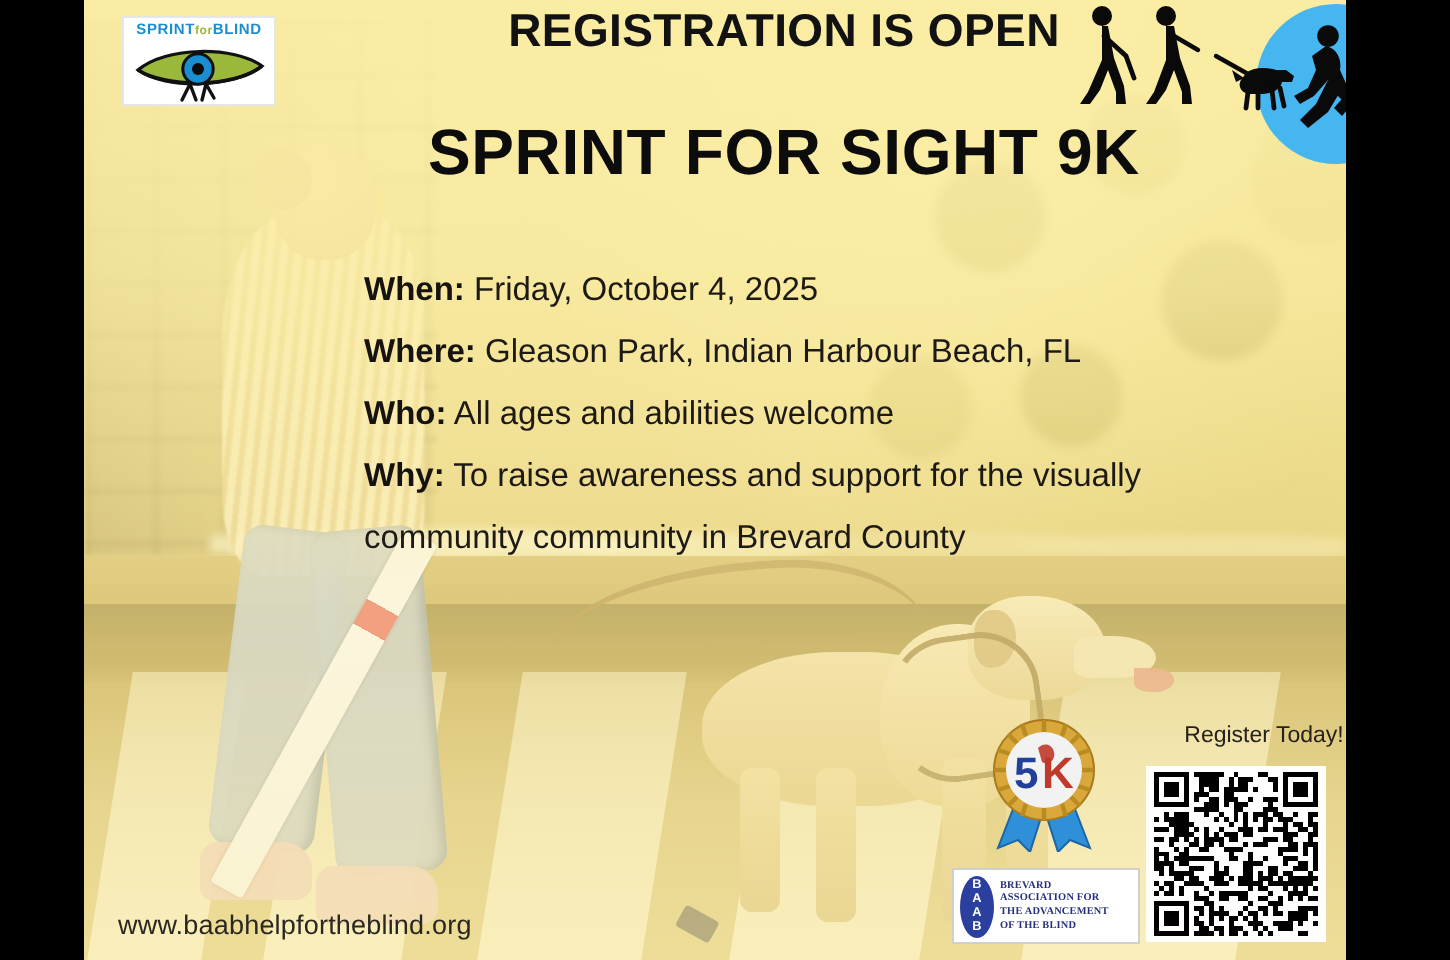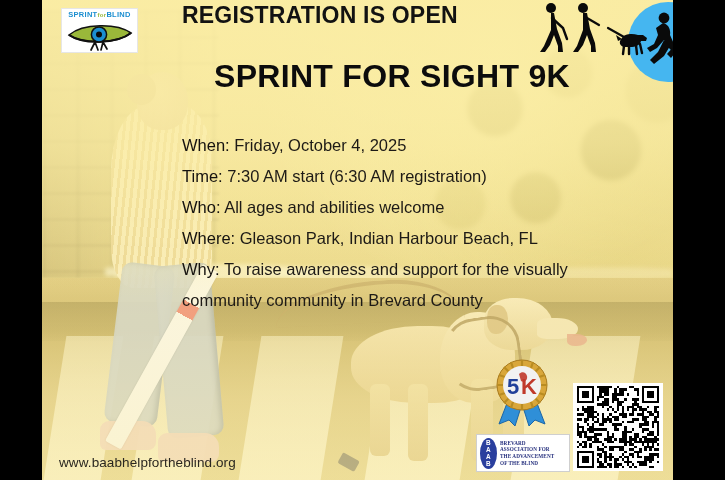--- a/index.html
+++ b/index.html
@@ -179,21 +179,21 @@
   }
   .logo-word{
     font-size:7.5px;font-weight:bold;letter-spacing:.3px;color:#1b8ed0;
     white-space:nowrap;line-height:1;
   }
   .logo-word .mid{color:#9ab83a;font-size:6px;}
   .logo-eye{position:relative;width:70px;height:32px;margin-top:1px;}
 
   
   .hdr1{
-    position:absolute;left:140px;top:3px;width:420px;
+    position:absolute;left:140px;top:3px;width:420px;text-align:center;
     font-size:23px;font-weight:bold;color:#121212;letter-spacing:.2px;
     line-height:1.1;
   }
   .hdr2{
     position:absolute;left:140px;top:36px;width:420px;text-align:center;
     font-size:14px;font-weight:400;color:#3a3630;line-height:1.1;
   }
   .hdr3{
     position:absolute;left:100px;top:58px;width:500px;text-align:center;
     font-size:32px;font-weight:bold;color:#0c0c0c;letter-spacing:.3px;
@@ -208,21 +208,21 @@
   }
   .blue-circle svg{position:absolute;inset:0;}
 
   
   .details{
     position:absolute;left:140px;top:130px;width:470px;
     font-size:16.5px;color:#1d1a16;line-height:31px;
   }
   .details .row{white-space:nowrap;}
   .details .row.wrap{white-space:normal;}
-  .details b{font-weight:normal;color:#15120f;}
+  .details b{font-weight:bold;color:#15120f;}
 
   
   .site-url{
     position:absolute;left:17px;top:455px;
     font-size:13.5px;color:#2a2720;letter-spacing:.1px;
   }
 
   
   .medal{position:absolute;left:449px;top:358px;width:62px;height:68px;}
 
@@ -356,23 +356,22 @@
             <path d="M36 38 L30 50 L22 58 L26 62 L36 54 L42 44 Z"></path>
             <circle cx="54" cy="24" r="5"></circle>
             <path d="M53 29 C58 30, 61 34, 60 40 L66 47 L70 56 L65 58 L60 49 L54 43 L48 50 L43 56 L39 52 L46 44 L49 36 Z"></path>
             <path d="M54 43 L50 55 L45 64 L50 67 L57 57 L60 47 Z"></path>
           </g>
         </svg>
       </div>
 
       <div class="details" id="details">
           <div class="row"><b>When:</b><span> Friday, October 4, 2025</span></div>
-          <div class="row"><b>Time:</b><span> 7:30 AM start (6:30 AM registration)</span></div>
+          <div class="row"><b>Where:</b><span> Gleason Park, Indian Harbour Beach, FL</span></div>
           <div class="row"><b>Who:</b><span> All ages and abilities welcome</span></div>
-          <div class="row"><b>Where:</b><span> Gleason Park, Indian Harbour Beach, FL</span></div>
           <div class="row wrap"><b>Why:</b><span> To raise awareness and support for the visually community community in Brevard County</span></div>
         </div>
 
       <svg class="medal" viewBox="0 0 62 68">
         <path d="M18 40 L8 66 L18 62 L24 68 L31 46 Z" fill="#2f8fd8" stroke="#1c66a6" stroke-width="1"></path>
         <path d="M44 40 L54 66 L44 62 L38 68 L31 46 Z" fill="#2f8fd8" stroke="#1c66a6" stroke-width="1"></path>
         <circle cx="31" cy="27" r="25" fill="#d9a73a"></circle>
         <circle cx="31" cy="27" r="25" fill="none" stroke="#a8791d" stroke-width="1"></circle>
         <g stroke="#b98c22" stroke-width="2.2">
           <path d="M31 2 L31 9 M31 45 L31 52 M6 27 L13 27 M49 27 L56 27
@@ -396,20 +395,21 @@
             <div>B</div>
           </div>
         <div class="baab-txt" id="baab-txt">
             <div>BREVARD</div>
             <div>ASSOCIATION FOR</div>
             <div>THE ADVANCEMENT</div>
             <div>OF THE BLIND</div>
           </div>
       </div>
 
+      <div class="reg-label">Register Today!</div>
       <div class="qr-wrap">
         <svg class="qr" id="qr" viewBox="0 0 33 33" shape-rendering="crispEdges">
             <rect width="33" height="33" fill="#fff"></rect>
             <path d="M0 0h1v1h-1zM1 0h1v1h-1zM2 0h1v1h-1zM3 0h1v1h-1zM4 0h1v1h-1zM5 0h1v1h-1zM6 0h1v1h-1zM8 0h1v1h-1zM9 0h1v1h-1zM10 0h1v1h-1zM11 0h1v1h-1zM12 0h1v1h-1zM13 0h1v1h-1zM16 0h1v1h-1zM21 0h1v1h-1zM22 0h1v1h-1zM26 0h1v1h-1zM27 0h1v1h-1zM28 0h1v1h-1zM29 0h1v1h-1zM30 0h1v1h-1zM31 0h1v1h-1zM32 0h1v1h-1zM0 1h1v1h-1zM6 1h1v1h-1zM9 1h1v1h-1zM10 1h1v1h-1zM11 1h1v1h-1zM12 1h1v1h-1zM15 1h1v1h-1zM17 1h1v1h-1zM18 1h1v1h-1zM19 1h1v1h-1zM23 1h1v1h-1zM24 1h1v1h-1zM26 1h1v1h-1zM32 1h1v1h-1zM0 2h1v1h-1zM2 2h1v1h-1zM3 2h1v1h-1zM4 2h1v1h-1zM6 2h1v1h-1zM9 2h1v1h-1zM10 2h1v1h-1zM11 2h1v1h-1zM12 2h1v1h-1zM15 2h1v1h-1zM17 2h1v1h-1zM18 2h1v1h-1zM24 2h1v1h-1zM26 2h1v1h-1zM28 2h1v1h-1zM29 2h1v1h-1zM30 2h1v1h-1zM32 2h1v1h-1zM0 3h1v1h-1zM2 3h1v1h-1zM3 3h1v1h-1zM4 3h1v1h-1zM6 3h1v1h-1zM9 3h1v1h-1zM11 3h1v1h-1zM12 3h1v1h-1zM14 3h1v1h-1zM15 3h1v1h-1zM16 3h1v1h-1zM17 3h1v1h-1zM18 3h1v1h-1zM20 3h1v1h-1zM24 3h1v1h-1zM26 3h1v1h-1zM28 3h1v1h-1zM29 3h1v1h-1zM30 3h1v1h-1zM32 3h1v1h-1zM0 4h1v1h-1zM2 4h1v1h-1zM3 4h1v1h-1zM4 4h1v1h-1zM6 4h1v1h-1zM8 4h1v1h-1zM9 4h1v1h-1zM10 4h1v1h-1zM14 4h1v1h-1zM15 4h1v1h-1zM26 4h1v1h-1zM28 4h1v1h-1zM29 4h1v1h-1zM30 4h1v1h-1zM32 4h1v1h-1zM0 5h1v1h-1zM6 5h1v1h-1zM8 5h1v1h-1zM11 5h1v1h-1zM12 5h1v1h-1zM14 5h1v1h-1zM15 5h1v1h-1zM16 5h1v1h-1zM19 5h1v1h-1zM22 5h1v1h-1zM23 5h1v1h-1zM24 5h1v1h-1zM26 5h1v1h-1zM32 5h1v1h-1zM0 6h1v1h-1zM1 6h1v1h-1zM2 6h1v1h-1zM3 6h1v1h-1zM4 6h1v1h-1zM5 6h1v1h-1zM6 6h1v1h-1zM10 6h1v1h-1zM11 6h1v1h-1zM12 6h1v1h-1zM14 6h1v1h-1zM16 6h1v1h-1zM17 6h1v1h-1zM18 6h1v1h-1zM23 6h1v1h-1zM26 6h1v1h-1zM27 6h1v1h-1zM28 6h1v1h-1zM29 6h1v1h-1zM30 6h1v1h-1zM31 6h1v1h-1zM32 6h1v1h-1zM8 7h1v1h-1zM9 7h1v1h-1zM10 7h1v1h-1zM11 7h1v1h-1zM12 7h1v1h-1zM16 7h1v1h-1zM17 7h1v1h-1zM22 7h1v1h-1zM23 7h1v1h-1zM24 7h1v1h-1zM2 8h1v1h-1zM4 8h1v1h-1zM5 8h1v1h-1zM6 8h1v1h-1zM10 8h1v1h-1zM13 8h1v1h-1zM16 8h1v1h-1zM18 8h1v1h-1zM20 8h1v1h-1zM21 8h1v1h-1zM22 8h1v1h-1zM24 8h1v1h-1zM25 8h1v1h-1zM28 8h1v1h-1zM31 8h1v1h-1zM32 8h1v1h-1zM0 9h1v1h-1zM2 9h1v1h-1zM3 9h1v1h-1zM4 9h1v1h-1zM5 9h1v1h-1zM6 9h1v1h-1zM12 9h1v1h-1zM14 9h1v1h-1zM16 9h1v1h-1zM18 9h1v1h-1zM20 9h1v1h-1zM22 9h1v1h-1zM23 9h1v1h-1zM25 9h1v1h-1zM26 9h1v1h-1zM27 9h1v1h-1zM31 9h1v1h-1zM3 10h1v1h-1zM4 10h1v1h-1zM5 10h1v1h-1zM6 10h1v1h-1zM7 10h1v1h-1zM15 10h1v1h-1zM18 10h1v1h-1zM22 10h1v1h-1zM26 10h1v1h-1zM28 10h1v1h-1zM29 10h1v1h-1zM31 10h1v1h-1zM32 10h1v1h-1zM0 11h1v1h-1zM1 11h1v1h-1zM2 11h1v1h-1zM4 11h1v1h-1zM5 11h1v1h-1zM6 11h1v1h-1zM8 11h1v1h-1zM10 11h1v1h-1zM13 11h1v1h-1zM17 11h1v1h-1zM18 11h1v1h-1zM19 11h1v1h-1zM21 11h1v1h-1zM22 11h1v1h-1zM24 11h1v1h-1zM25 11h1v1h-1zM26 11h1v1h-1zM29 11h1v1h-1zM30 11h1v1h-1zM32 11h1v1h-1zM4 12h1v1h-1zM5 12h1v1h-1zM6 12h1v1h-1zM7 12h1v1h-1zM10 12h1v1h-1zM12 12h1v1h-1zM14 12h1v1h-1zM15 12h1v1h-1zM16 12h1v1h-1zM18 12h1v1h-1zM19 12h1v1h-1zM26 12h1v1h-1zM27 12h1v1h-1zM28 12h1v1h-1zM31 12h1v1h-1zM32 12h1v1h-1zM0 13h1v1h-1zM1 13h1v1h-1zM3 13h1v1h-1zM4 13h1v1h-1zM6 13h1v1h-1zM8 13h1v1h-1zM10 13h1v1h-1zM11 13h1v1h-1zM12 13h1v1h-1zM13 13h1v1h-1zM15 13h1v1h-1zM16 13h1v1h-1zM22 13h1v1h-1zM23 13h1v1h-1zM24 13h1v1h-1zM26 13h1v1h-1zM27 13h1v1h-1zM31 13h1v1h-1zM3 14h1v1h-1zM7 14h1v1h-1zM8 14h1v1h-1zM10 14h1v1h-1zM11 14h1v1h-1zM13 14h1v1h-1zM18 14h1v1h-1zM20 14h1v1h-1zM21 14h1v1h-1zM22 14h1v1h-1zM27 14h1v1h-1zM28 14h1v1h-1zM30 14h1v1h-1zM31 14h1v1h-1zM32 14h1v1h-1zM0 15h1v1h-1zM4 15h1v1h-1zM6 15h1v1h-1zM9 15h1v1h-1zM10 15h1v1h-1zM14 15h1v1h-1zM15 15h1v1h-1zM16 15h1v1h-1zM17 15h1v1h-1zM25 15h1v1h-1zM26 15h1v1h-1zM27 15h1v1h-1zM28 15h1v1h-1zM30 15h1v1h-1zM32 15h1v1h-1zM0 16h1v1h-1zM1 16h1v1h-1zM2 16h1v1h-1zM5 16h1v1h-1zM6 16h1v1h-1zM15 16h1v1h-1zM19 16h1v1h-1zM25 16h1v1h-1zM30 16h1v1h-1zM32 16h1v1h-1zM0 17h1v1h-1zM2 17h1v1h-1zM4 17h1v1h-1zM5 17h1v1h-1zM6 17h1v1h-1zM7 17h1v1h-1zM8 17h1v1h-1zM9 17h1v1h-1zM10 17h1v1h-1zM11 17h1v1h-1zM15 17h1v1h-1zM16 17h1v1h-1zM19 17h1v1h-1zM22 17h1v1h-1zM26 17h1v1h-1zM27 17h1v1h-1zM28 17h1v1h-1zM32 17h1v1h-1zM0 18h1v1h-1zM1 18h1v1h-1zM2 18h1v1h-1zM3 18h1v1h-1zM5 18h1v1h-1zM6 18h1v1h-1zM12 18h1v1h-1zM18 18h1v1h-1zM19 18h1v1h-1zM20 18h1v1h-1zM21 18h1v1h-1zM26 18h1v1h-1zM29 18h1v1h-1zM30 18h1v1h-1zM32 18h1v1h-1zM0 19h1v1h-1zM1 19h1v1h-1zM3 19h1v1h-1zM7 19h1v1h-1zM8 19h1v1h-1zM9 19h1v1h-1zM12 19h1v1h-1zM14 19h1v1h-1zM18 19h1v1h-1zM19 19h1v1h-1zM23 19h1v1h-1zM24 19h1v1h-1zM28 19h1v1h-1zM29 19h1v1h-1zM30 19h1v1h-1zM32 19h1v1h-1zM1 20h1v1h-1zM3 20h1v1h-1zM4 20h1v1h-1zM5 20h1v1h-1zM6 20h1v1h-1zM7 20h1v1h-1zM12 20h1v1h-1zM13 20h1v1h-1zM14 20h1v1h-1zM18 20h1v1h-1zM19 20h1v1h-1zM21 20h1v1h-1zM23 20h1v1h-1zM24 20h1v1h-1zM26 20h1v1h-1zM27 20h1v1h-1zM31 20h1v1h-1zM4 21h1v1h-1zM5 21h1v1h-1zM7 21h1v1h-1zM8 21h1v1h-1zM11 21h1v1h-1zM12 21h1v1h-1zM13 21h1v1h-1zM15 21h1v1h-1zM17 21h1v1h-1zM18 21h1v1h-1zM19 21h1v1h-1zM21 21h1v1h-1zM22 21h1v1h-1zM23 21h1v1h-1zM25 21h1v1h-1zM27 21h1v1h-1zM28 21h1v1h-1zM29 21h1v1h-1zM30 21h1v1h-1zM31 21h1v1h-1zM32 21h1v1h-1zM0 22h1v1h-1zM2 22h1v1h-1zM3 22h1v1h-1zM6 22h1v1h-1zM7 22h1v1h-1zM8 22h1v1h-1zM9 22h1v1h-1zM12 22h1v1h-1zM13 22h1v1h-1zM14 22h1v1h-1zM17 22h1v1h-1zM18 22h1v1h-1zM19 22h1v1h-1zM20 22h1v1h-1zM21 22h1v1h-1zM23 22h1v1h-1zM24 22h1v1h-1zM25 22h1v1h-1zM26 22h1v1h-1zM27 22h1v1h-1zM28 22h1v1h-1zM29 22h1v1h-1zM30 22h1v1h-1zM31 22h1v1h-1zM1 23h1v1h-1zM3 23h1v1h-1zM5 23h1v1h-1zM10 23h1v1h-1zM19 23h1v1h-1zM21 23h1v1h-1zM22 23h1v1h-1zM26 23h1v1h-1zM28 23h1v1h-1zM30 23h1v1h-1zM32 23h1v1h-1zM0 24h1v1h-1zM2 24h1v1h-1zM3 24h1v1h-1zM5 24h1v1h-1zM8 24h1v1h-1zM11 24h1v1h-1zM13 24h1v1h-1zM14 24h1v1h-1zM15 24h1v1h-1zM16 24h1v1h-1zM17 24h1v1h-1zM18 24h1v1h-1zM23 24h1v1h-1zM27 24h1v1h-1zM28 24h1v1h-1zM29 24h1v1h-1zM30 24h1v1h-1zM8 25h1v1h-1zM9 25h1v1h-1zM10 25h1v1h-1zM13 25h1v1h-1zM14 25h1v1h-1zM17 25h1v1h-1zM18 25h1v1h-1zM21 25h1v1h-1zM22 25h1v1h-1zM25 25h1v1h-1zM27 25h1v1h-1zM29 25h1v1h-1zM31 25h1v1h-1zM32 25h1v1h-1zM0 26h1v1h-1zM1 26h1v1h-1zM2 26h1v1h-1zM3 26h1v1h-1zM4 26h1v1h-1zM5 26h1v1h-1zM6 26h1v1h-1zM10 26h1v1h-1zM11 26h1v1h-1zM19 26h1v1h-1zM23 26h1v1h-1zM24 26h1v1h-1zM25 26h1v1h-1zM0 27h1v1h-1zM6 27h1v1h-1zM8 27h1v1h-1zM9 27h1v1h-1zM11 27h1v1h-1zM13 27h1v1h-1zM18 27h1v1h-1zM21 27h1v1h-1zM22 27h1v1h-1zM24 27h1v1h-1zM29 27h1v1h-1zM30 27h1v1h-1zM31 27h1v1h-1zM32 27h1v1h-1zM0 28h1v1h-1zM2 28h1v1h-1zM3 28h1v1h-1zM4 28h1v1h-1zM6 28h1v1h-1zM9 28h1v1h-1zM11 28h1v1h-1zM12 28h1v1h-1zM13 28h1v1h-1zM14 28h1v1h-1zM17 28h1v1h-1zM19 28h1v1h-1zM20 28h1v1h-1zM22 28h1v1h-1zM24 28h1v1h-1zM25 28h1v1h-1zM27 28h1v1h-1zM28 28h1v1h-1zM29 28h1v1h-1zM30 28h1v1h-1zM32 28h1v1h-1zM0 29h1v1h-1zM2 29h1v1h-1zM3 29h1v1h-1zM4 29h1v1h-1zM6 29h1v1h-1zM8 29h1v1h-1zM11 29h1v1h-1zM13 29h1v1h-1zM15 29h1v1h-1zM16 29h1v1h-1zM18 29h1v1h-1zM20 29h1v1h-1zM27 29h1v1h-1zM28 29h1v1h-1zM29 29h1v1h-1zM30 29h1v1h-1zM0 30h1v1h-1zM2 30h1v1h-1zM3 30h1v1h-1zM4 30h1v1h-1zM6 30h1v1h-1zM8 30h1v1h-1zM9 30h1v1h-1zM11 30h1v1h-1zM15 30h1v1h-1zM19 30h1v1h-1zM20 30h1v1h-1zM21 30h1v1h-1zM24 30h1v1h-1zM25 30h1v1h-1zM26 30h1v1h-1zM27 30h1v1h-1zM29 30h1v1h-1zM32 30h1v1h-1zM0 31h1v1h-1zM6 31h1v1h-1zM9 31h1v1h-1zM10 31h1v1h-1zM12 31h1v1h-1zM13 31h1v1h-1zM15 31h1v1h-1zM16 31h1v1h-1zM17 31h1v1h-1zM20 31h1v1h-1zM22 31h1v1h-1zM25 31h1v1h-1zM26 31h1v1h-1zM27 31h1v1h-1zM0 32h1v1h-1zM1 32h1v1h-1zM2 32h1v1h-1zM3 32h1v1h-1zM4 32h1v1h-1zM5 32h1v1h-1zM6 32h1v1h-1zM8 32h1v1h-1zM9 32h1v1h-1zM10 32h1v1h-1zM11 32h1v1h-1zM13 32h1v1h-1zM15 32h1v1h-1zM16 32h1v1h-1zM18 32h1v1h-1zM21 32h1v1h-1zM23 32h1v1h-1zM29 32h1v1h-1zM30 32h1v1h-1z" fill="#000"></path>
           </svg>
       </div>
 
       <div class="site-url">www.baabhelpfortheblind.org</div>
     </div>
   </div>

